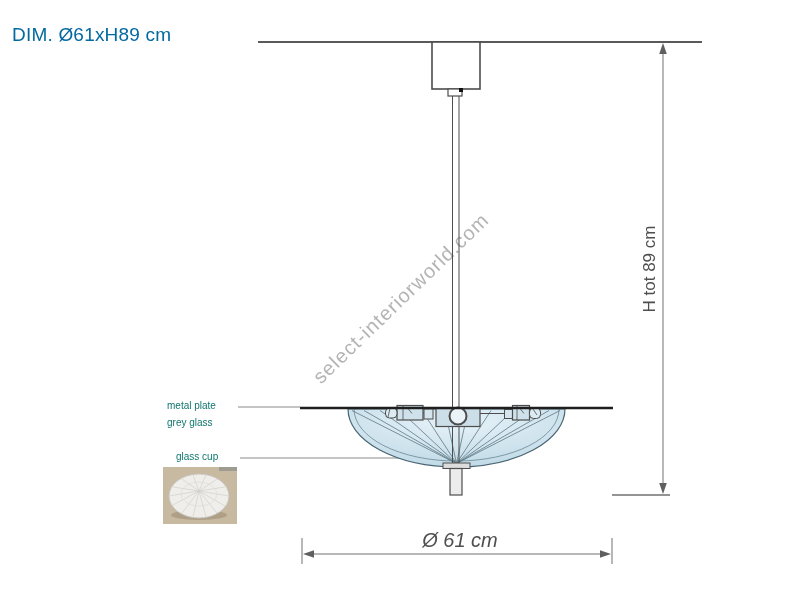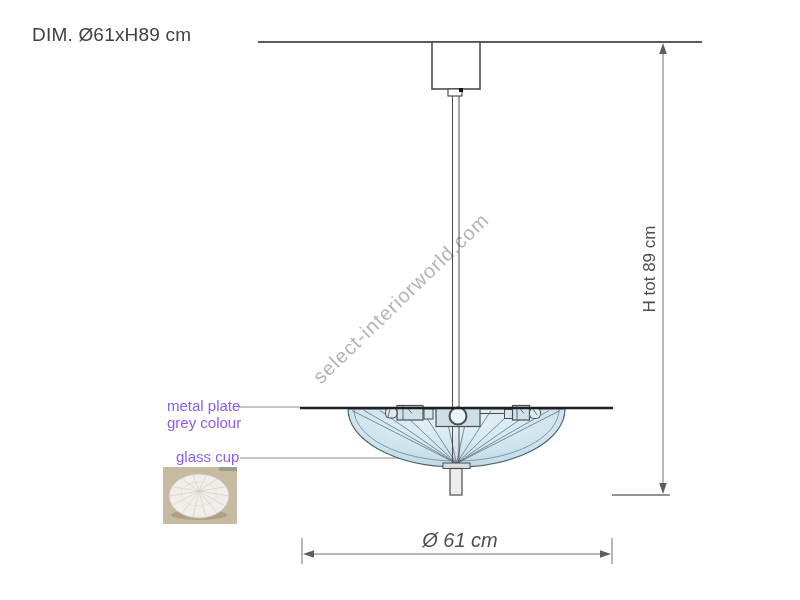--- a/index.html
+++ b/index.html
@@ -3,24 +3,24 @@
 <meta charset="utf-8">
 <style>
   html,body{margin:0;padding:0;background:#fff;}
   #stage{
     position:relative;width:800px;height:600px;background:#ffffff;
     font-family:"Liberation Sans", sans-serif;overflow:hidden;
   }
   #drawing{position:absolute;left:0;top:0;}
   .hdr{
     position:absolute;left:12px;top:22px;
-    font-size:19px;line-height:26px;color:#404040;letter-spacing:.2px;margin-left:20px;
+    font-size:19px;line-height:26px;color:#0369a1;letter-spacing:.2px;
   }
   .sideLabel{
-    position:absolute;font-size:15px;line-height:17px;color:#8b5cf6;
+    position:absolute;font-size:10px;line-height:17px;color:#0f766e;
   }
   #metalPlateLabel{left:167px;top:397px;}
   #glassCupLabel{left:176px;top:448px;}
   #diaLabel{
     position:absolute;left:395px;top:529px;width:130px;text-align:center;
     font-size:20px;color:#4f4f4f;font-style:italic;
   }
   #heightLabel{
     position:absolute;left:593px;top:260px;width:112px;height:18px;text-align:center;
     font-size:17px;color:#4f4f4f;transform:rotate(-90deg);transform-origin:center;
@@ -128,21 +128,21 @@
     <polygon points="303,554 314,550.3 314,557.7" fill="#5f5f5f"></polygon>
     <polygon points="611,554 600,550.3 600,557.7" fill="#5f5f5f"></polygon>
   </svg>
 
   <div class="hdr">
     <span>DIM. Ø61xH89 cm</span><br>
   </div>
 
   <div class="sideLabel" id="metalPlateLabel">
     <span>metal plate</span><br>
-    <span>grey colour</span>
+    <span>grey glass</span>
   </div>
   <div class="sideLabel" id="glassCupLabel">
     <span>glass cup</span>
   </div>
 
   <div id="thumb">
     <svg width="74" height="57" viewBox="0 0 74 57">
       <rect x="0" y="0" width="74" height="57" fill="#c8b9a1"></rect>
       <rect x="56" y="0" width="18" height="4" fill="#94948c" opacity="0.8"></rect>
       <ellipse cx="36" cy="48" rx="28" ry="5" fill="#9d8d74" opacity="0.6"></ellipse>

